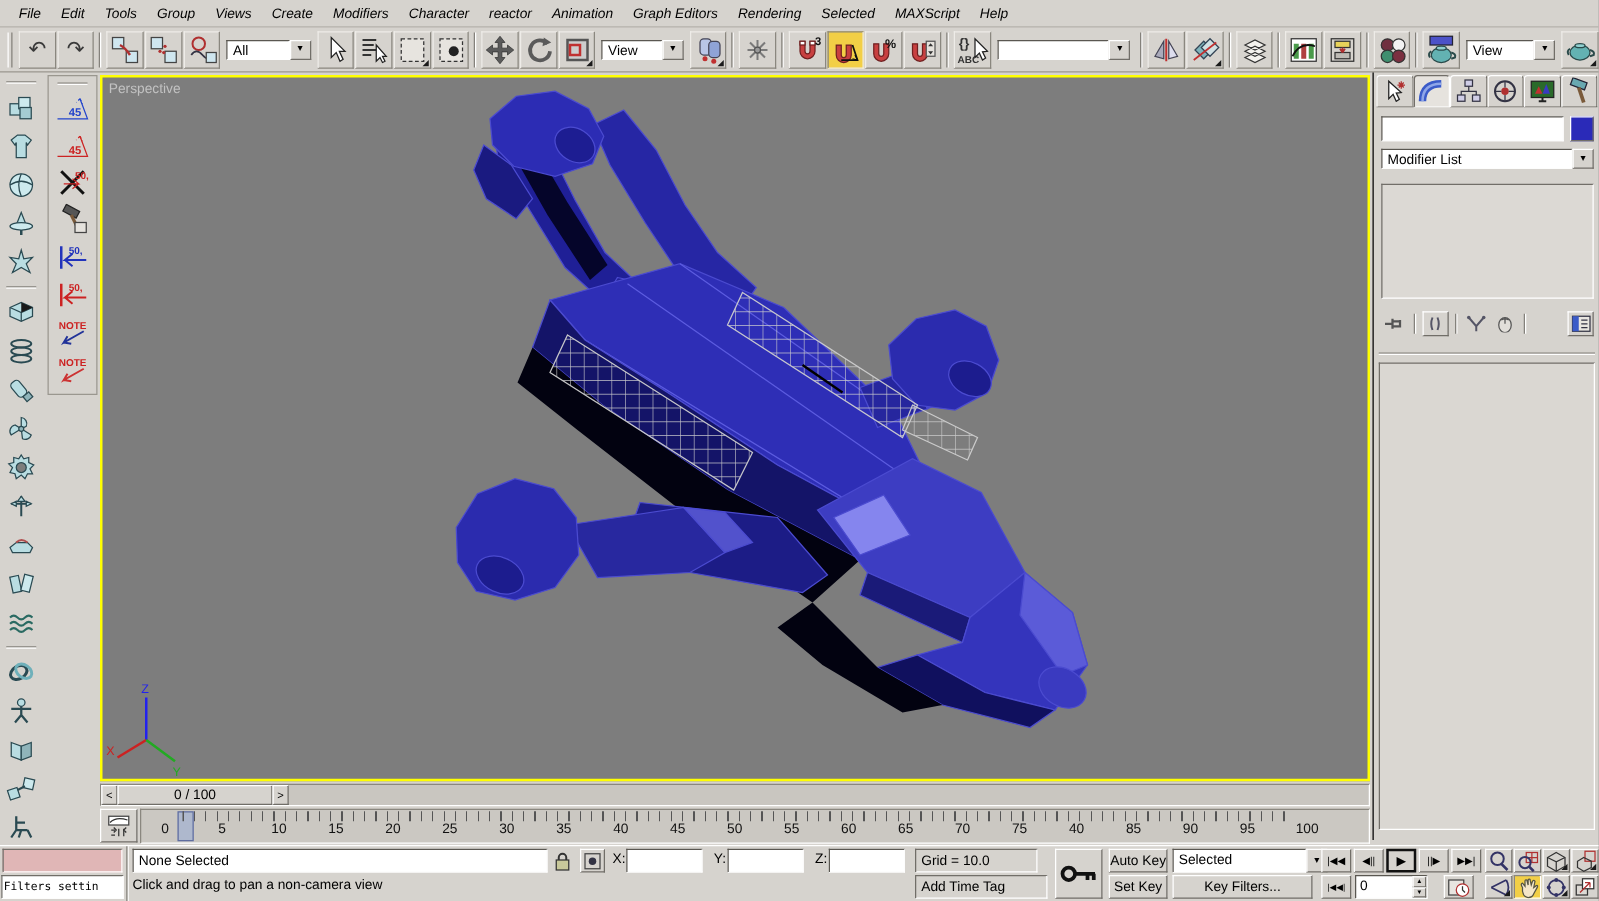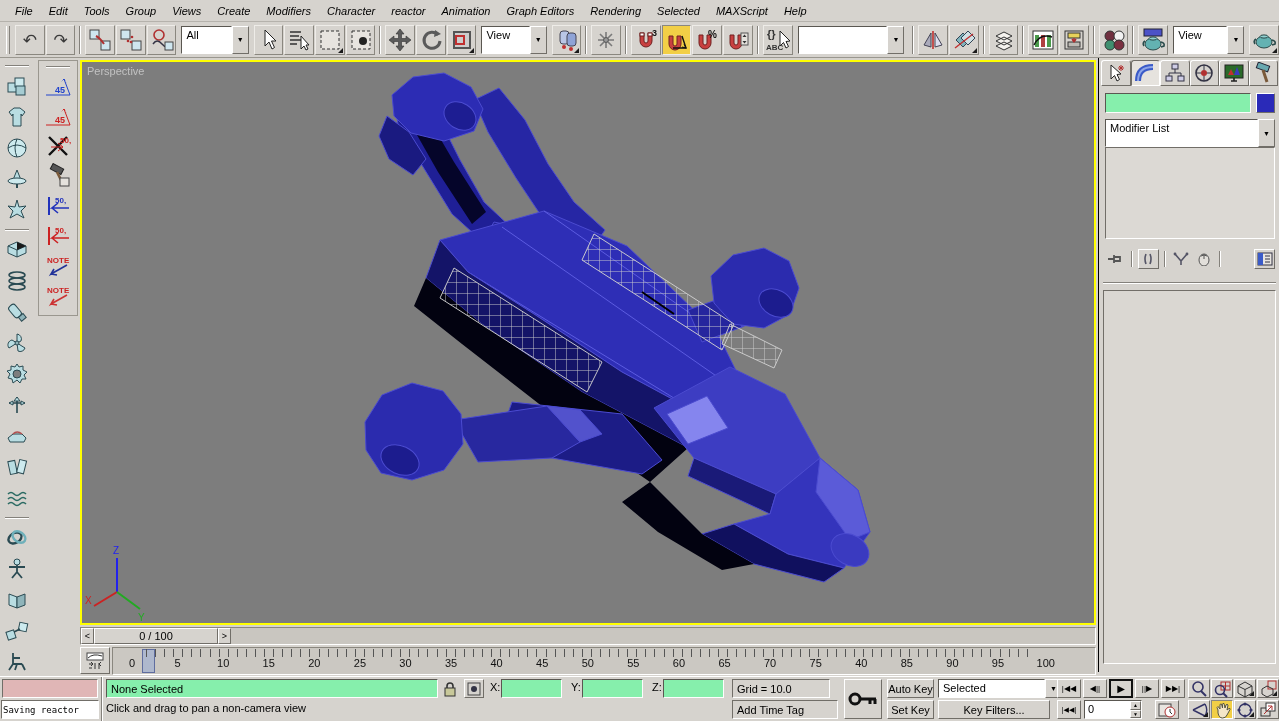--- a/index.html
+++ b/index.html
@@ -4,42 +4,42 @@
 <style>
   * { box-sizing: border-box; margin:0; padding:0; }
   html,body { width:1279px; height:721px; overflow:hidden; }
   body {
     font-family:"Liberation Sans", sans-serif; font-size:11px; color:#000;
     background:#d6d3ce; position:relative;
   }
   .raised { border:1px solid; border-color:#ffffff #716e68 #716e68 #ffffff; background:#d6d3ce; }
   .sunken { border:1px solid; border-color:#716e68 #ffffff #ffffff #716e68; background:#d6d3ce; }
   .fieldw { border:1px solid; border-color:#5a5751 #fdfdfd #fdfdfd #5a5751; background:#ffffff; }
-  .fieldg { border:1px solid; border-color:#5a5751 #fdfdfd #fdfdfd #5a5751; background:#86efac; }
+  .fieldg { border:1px solid; border-color:#5a5751 #fdfdfd #fdfdfd #5a5751; background:#ffffff; }
   .abs { position:absolute; }
   .ctr { display:flex; align-items:center; justify-content:center; }
 
   
   #menubar { position:absolute; left:0; top:0; width:1279px; height:22px;
     display:flex; align-items:center; padding-left:8px; gap:2px;
     border-bottom:1px solid #b5b2ac; }
   .menu-item { padding:2px 7px; cursor:default;font-style:italic; }
 
   
   #toolbar { position:absolute; left:0; top:22px; width:1279px; height:36px;
     display:flex; align-items:center; padding-left:6px; gap:1px;
     border-bottom:1px solid #9a978f; }
   .grip { width:4px; height:28px; border-left:1px solid #fff; border-right:1px solid #84817b; margin-right:4px;}
   .tbtn { width:30px; height:30px; position:relative; display:flex; align-items:center; justify-content:center;
     border:1px solid; border-color:#eeece8 #8a877f #8a877f #eeece8; background:#d6d3ce; }
   .tbtn.on { background:#f2cf46; border-color:#8a877f #eeece8 #eeece8 #8a877f; }
   .sep { width:2px; height:28px; border-left:1px solid #84817b; border-right:1px solid #ffffff; margin:0 3px; }
   .fly::after { content:""; position:absolute; right:1px; bottom:1px;
     border-left:5px solid transparent; border-bottom:5px solid #1a1a1a; }
-  .dd { height:28px; display:flex; }
+  .dd { height:16px; display:flex; }
   .dd .dtxt { flex:1; background:#fff; border:1px solid; border-color:#5a5751 #fff #fff #5a5751;
     padding:2px 4px; overflow:hidden; white-space:nowrap; }
   .dd .dbtn { width:17px; display:flex; align-items:center; justify-content:center;
     border:1px solid; border-color:#fff #716e68 #716e68 #fff; background:#d6d3ce; font-size:7px; }
   .glyph { font-family:"DejaVu Sans", sans-serif; }
 
   
   #leftcol1 { position:absolute; left:0; top:58px; width:34px; height:620px;
     display:flex; flex-direction:column; align-items:center; padding-top:4px; }
   #leftcol1 .hrule, #leftcol2 .hrule { width:24px; border-top:1px solid #84817b; border-bottom:1px solid #fff; margin:3px 0; }
@@ -623,21 +623,21 @@
         <span class="tl-num">90</span>
         <span class="tl-num">95</span>
         <span class="tl-num">100</span>
       </div>
   </div>
 </div>
 
 <div id="bottombar">
   <div class="abs sunken row1" id="listener-pink"></div>
   <div class="abs sunken row2" id="listener-white">
-      <span>Saving reactor</span>
+      <span>Filters settin</span>
     </div>
   <div id="bdivider"></div>
 
   <div class="abs fieldg statfield row1" style="left:106px;width:332px">
       <span>None Selected</span>
     </div>
   <span class="abs ctr row1" style="left:441px;width:18px">
       <svg width="14" height="16">
         <rect x="2" y="7" width="10" height="8" fill="#c8c89a" stroke="#333"></rect>
         <path d="M4 7 V5 a3 3 0 0 1 6 0 V7" fill="none" stroke="#333" stroke-width="1.6"></path>

